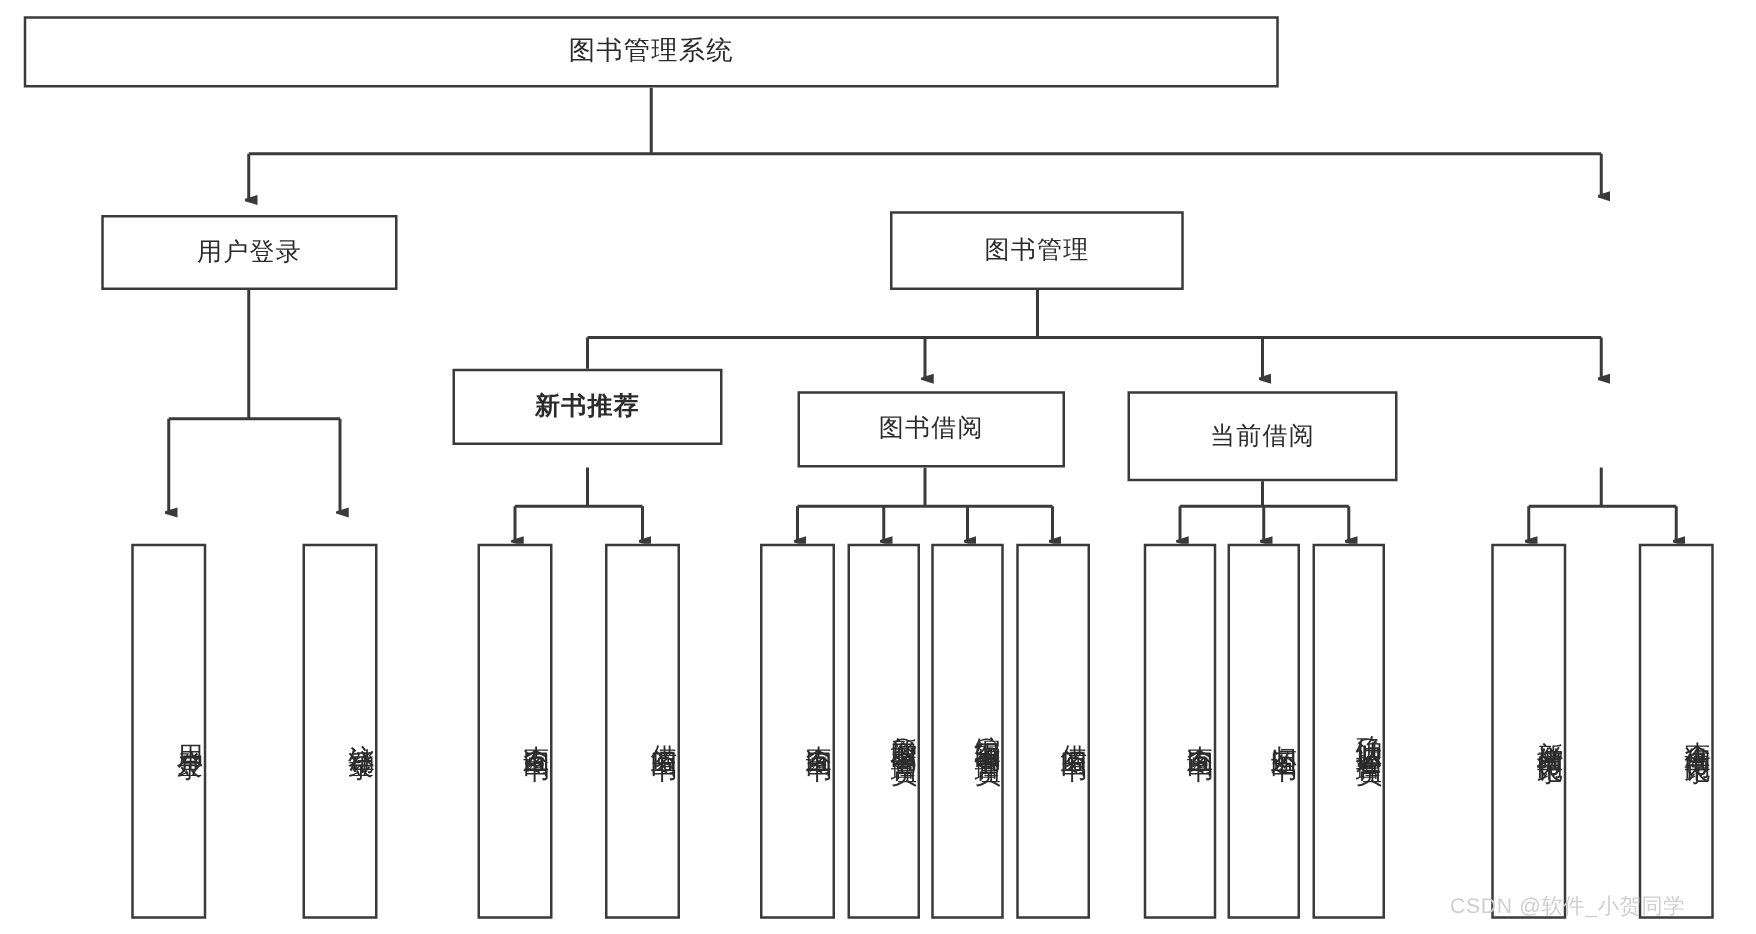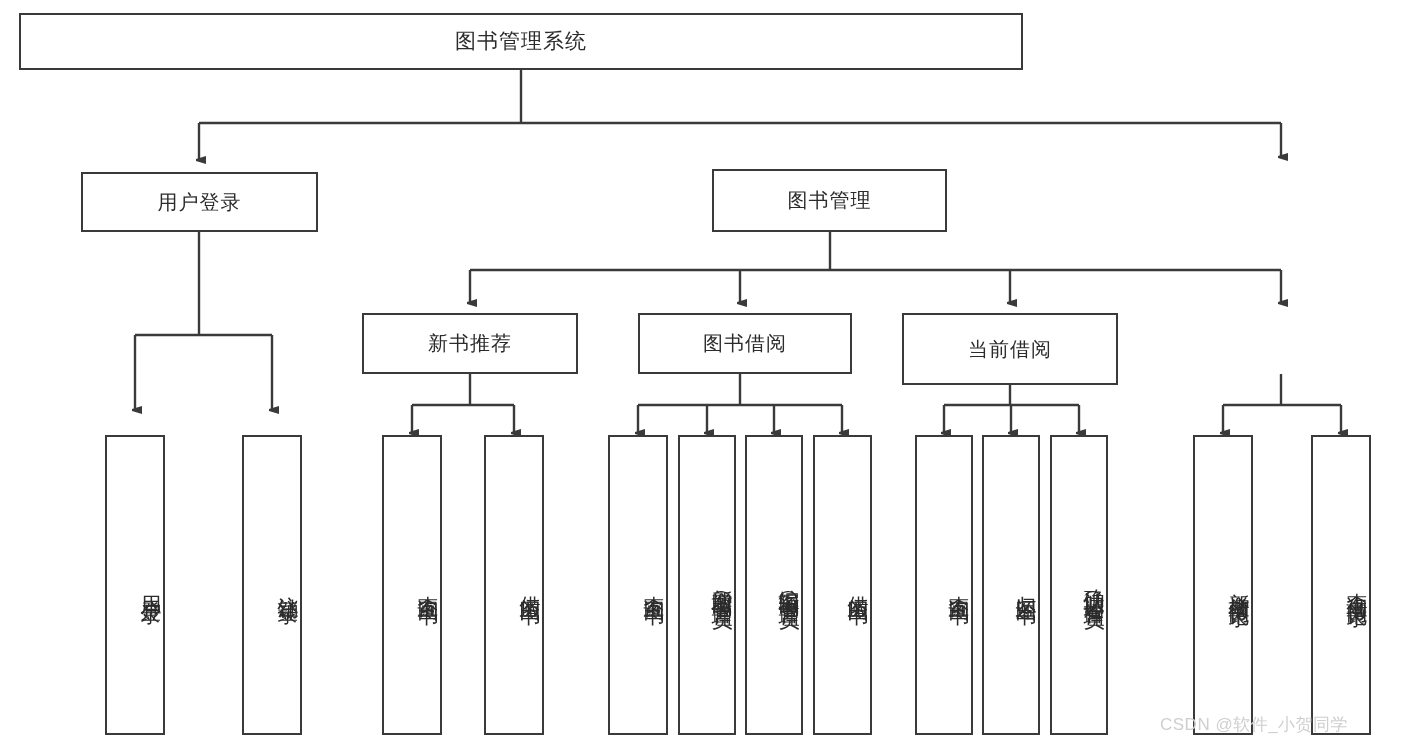--- a/index.html
+++ b/index.html
@@ -125,21 +125,21 @@
     <span>图书管理系统</span>
   </div>
 
   <div class="node" style="left:81px; top:172px; width:237px; height:60px;">
     <span>用户登录</span>
   </div>
   <div class="node" style="left:712px; top:169px; width:235px; height:63px;">
     <span>图书管理</span>
   </div>
 
-  <div class="node" style="left:362px; top:313px; width:216px; height:61px;">
+  <div class="node" style="left:362px; top:295px; width:216px; height:61px;font-weight:bold;">
     <span>新书推荐</span>
   </div>
   <div class="node" style="left:638px; top:313px; width:214px; height:61px;">
     <span>图书借阅</span>
   </div>
   <div class="node" style="left:902px; top:313px; width:216px; height:72px;">
     <span>当前借阅</span>
   </div>
 
   <div class="node leaf" style="left:105px; top:435px; width:60px; height:300px;">

